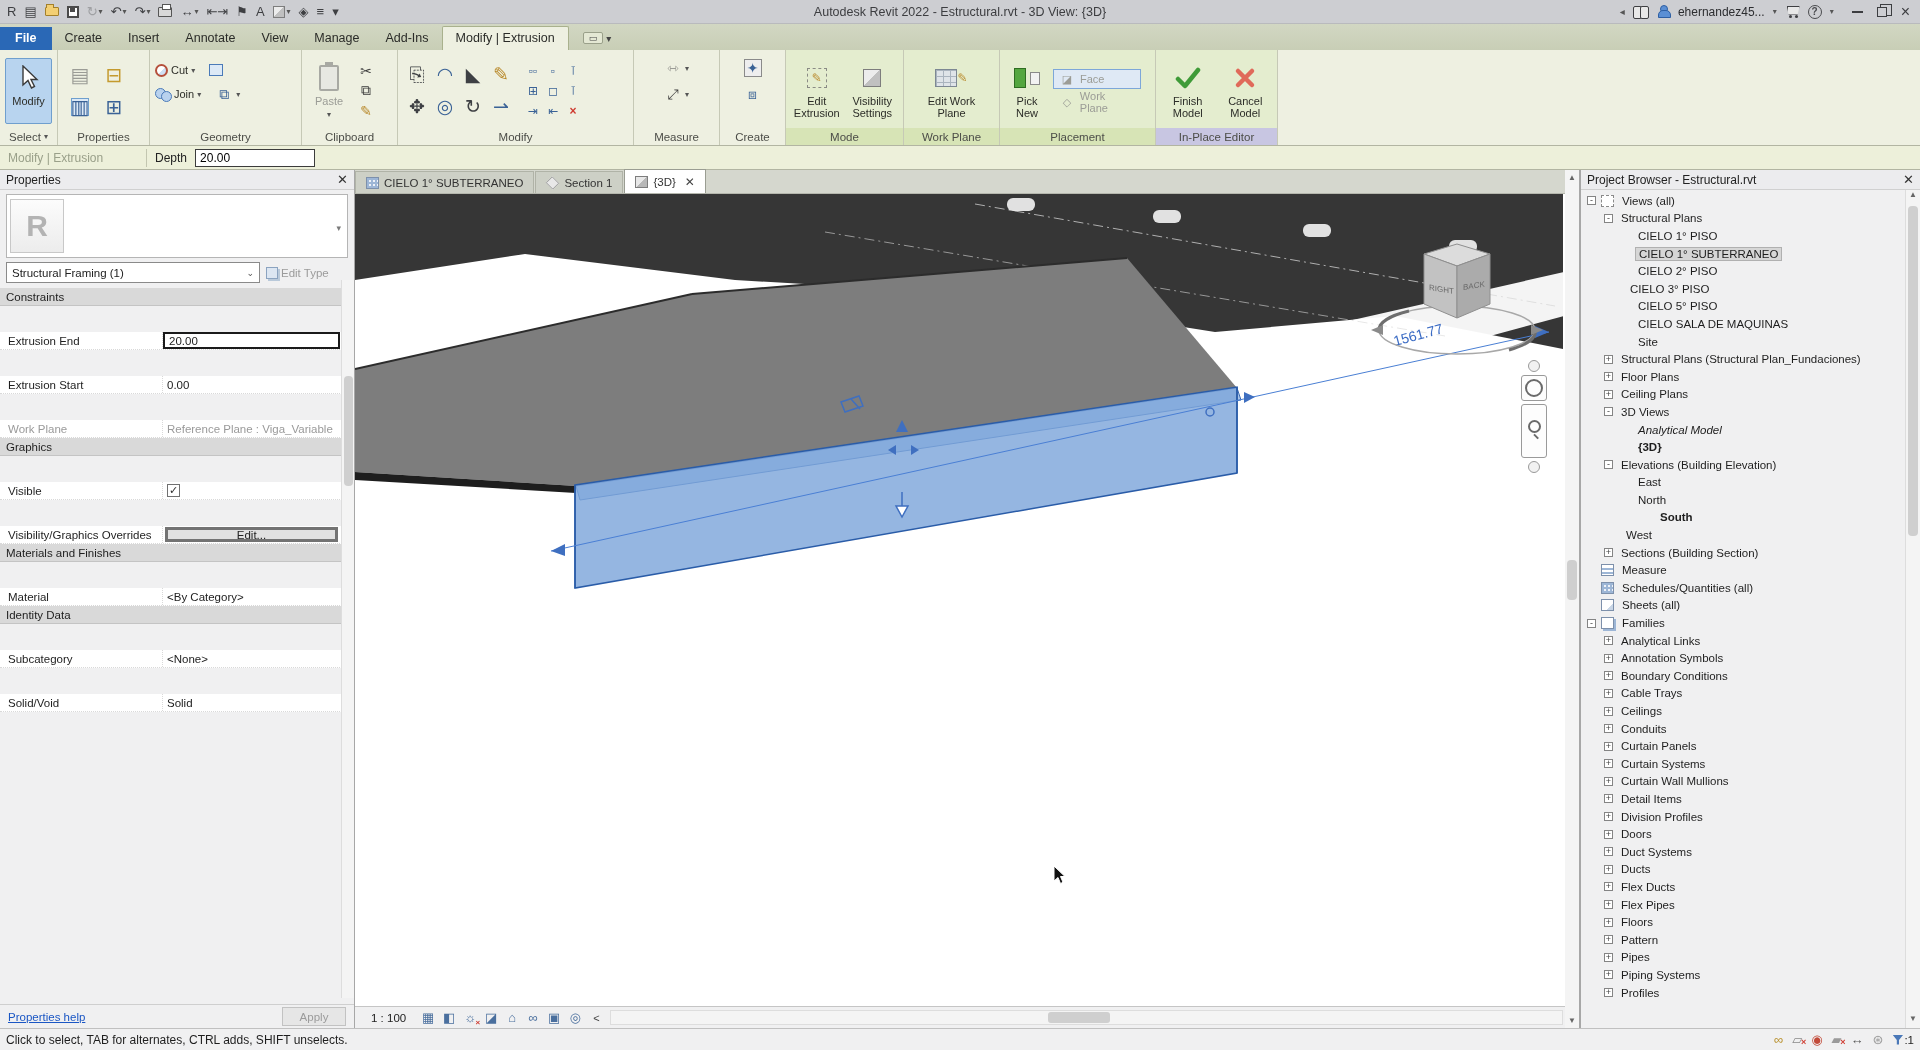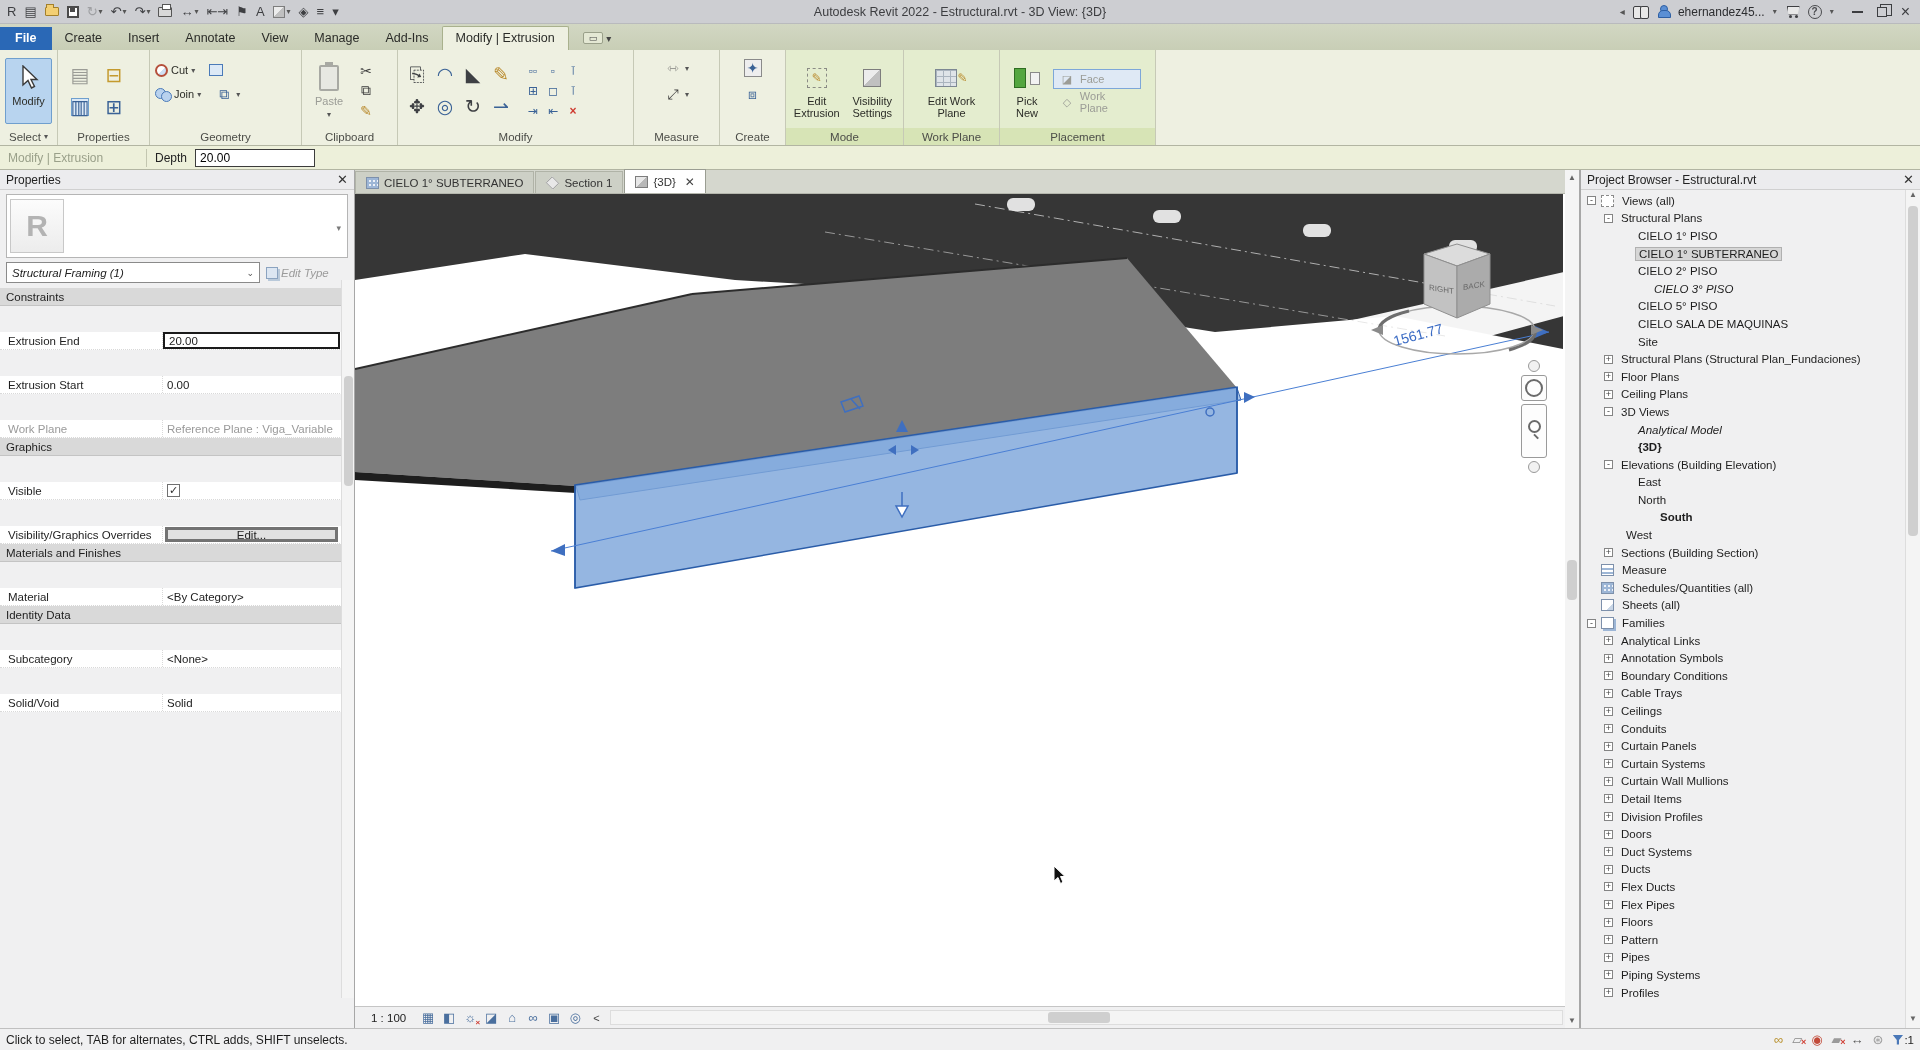--- a/index.html
+++ b/index.html
@@ -90,21 +90,21 @@
   
   .main { display:flex; height:858px; }
 
   
   .props { width:355px; background:#f0f0f1; border-right:1px solid #a7a7a7; display:flex; flex-direction:column; position:relative; }
   .pal-header { height:20px; display:flex; align-items:center; padding:0 6px; font-size:12px; color:#222; background:#ececee; border-bottom:1px solid #d0d0d0; }
   .pal-close { margin-left:auto; font-size:13px; color:#333; cursor:default; }
   .type-selector { margin:4px 6px 2px; height:64px; background:#fff; border:1px solid #b5b5b5; display:flex; align-items:center; position:relative; }
   .type-thumb { width:54px; height:54px; margin-left:3px; border:1px solid #c8c8c8; background:linear-gradient(#fcfcfc,#ececec); display:flex; align-items:center; justify-content:center; font-size:30px; font-weight:bold; color:#b3b3b3; }
   .type-dd { position:absolute; right:6px; top:28px; font-size:9px; color:#7a7a7a; }
-  .combo-row { display:flex; align-items:flex-end; margin:2px 6px 4px; gap:4px;font-style:italic; }
+  .combo-row { display:flex; align-items:flex-end; margin:2px 6px 4px; gap:4px; }
   .combo { flex:1; height:21px; border:1px solid #8a8a8a; background:#fff; display:flex; align-items:center; font-size:11.5px; padding:0 5px; }
   .combo .chev { margin-left:auto; font-size:9px; color:#555; }
   .edit-type-btn { width:84px; height:21px; display:flex; align-items:center; gap:3px; font-size:11.5px; color:#9b9b9b; padding:0 2px; }
   .et-ic { width:12px; height:12px; border:1px solid #8ba3c0; background:#dce6f2; box-shadow:2px 2px 0 #b9c9da; }
   .pgrid { margin-top:1px; }
   .pg-group { height:18px; background:#d9d9d9; border-bottom:1px solid #c4c4c4; display:flex; align-items:center; padding:0 6px; font-size:11.5px; color:#1e1e1e; }
   .pg-collapse { margin-left:auto; display:inline-block; transform:rotate(90deg); font-size:10px; color:#555; letter-spacing:-1px; }
   .pg-row { height:18px; display:flex; align-items:center; border-bottom:1px dotted #d9d9d9; background:#fff;margin-top:26px; }
   .pg-label { width:162px; padding-left:8px; font-size:11.5px; color:#1e1e1e; white-space:nowrap; overflow:hidden; }
   .pg-row.disabled .pg-label { color:#9a9a9a; }
@@ -475,20 +475,43 @@
           <span class="gi gray" style="font-size:11px;">◇</span>
           <span>Work Plane</span>
         </div>
       </div>
     </div>
     <div class="rlabel">
         <span>Placement</span>
       </div>
   </div>
 
+  <div class="rpanel ctx inplace" style="width:122px;">
+    <div class="rbody">
+      <div class="bigbtn" style="width:54px;">
+        <span class="bi">
+          <svg width="26" height="22" viewBox="0 0 26 22">
+              <polyline points="3,12 10,19 23,3" fill="none" stroke="#3f9b38" stroke-width="4.5" stroke-linecap="round" stroke-linejoin="round"></polyline>
+            </svg>
+        </span>
+        <span>Finish Model</span>
+      </div>
+      <div class="bigbtn" style="width:54px;">
+        <span class="bi">
+          <svg width="22" height="22" viewBox="0 0 22 22">
+              <path d="M4 4 L18 18 M18 4 L4 18" stroke="#e06a5a" stroke-width="4.5" stroke-linecap="round"></path>
+            </svg>
+        </span>
+        <span>Cancel Model</span>
+      </div>
+    </div>
+    <div class="rlabel">
+        <span>In-Place Editor</span>
+      </div>
+  </div>
 
   <div style="flex:1;"></div>
 </div>
 
 <div class="optionsbar">
   <span class="opt-context">Modify | Extrusion</span>
   <span class="opt-sep"></span>
   <span class="opt-label">Depth</span>
   <input class="opt-input" value="20.00" style="">
 </div>
@@ -582,20 +605,24 @@
         <div class="pg-row">
           <div class="pg-label">Solid/Void</div>
           <div class="pg-value">
             <span class="pg-text">Solid</span>
           </div>
         </div>
       </div>
     <div class="props-rail">
         <span class="thumb"></span>
       </div>
+    <div class="props-footer">
+      <span class="props-help">Properties help</span>
+      <span class="apply-btn">Apply</span>
+    </div>
   </aside>
 
   <section class="center">
     <div class="viewtabs">
         <div class="vtab">
           <span class="vt-ic vt-plan"></span>
           <span>CIELO 1° SUBTERRANEO</span>
         </div>
         <div class="vtab">
           <span class="vt-ic vt-section"></span>
@@ -735,21 +762,21 @@
           <span class="tlabel">CIELO 1° PISO</span>
         </div>
         <div class="trow" style="padding-left: 40px;">
           <span class="tspacer"></span>
           <span class="tlabel sel">CIELO 1° SUBTERRANEO</span>
         </div>
         <div class="trow" style="padding-left: 40px;">
           <span class="tspacer"></span>
           <span class="tlabel">CIELO 2° PISO</span>
         </div>
-        <div class="trow" style="padding-left: 56px; font-style: italic;">
+        <div class="trow" style="padding-left: 32px;">
           <span class="tspacer"></span>
           <span class="tlabel">CIELO 3° PISO</span>
         </div>
         <div class="trow" style="padding-left: 40px;">
           <span class="tspacer"></span>
           <span class="tlabel">CIELO 5° PISO</span>
         </div>
         <div class="trow" style="padding-left: 40px;">
           <span class="tspacer"></span>
           <span class="tlabel">CIELO SALA DE MAQUINAS</span>

